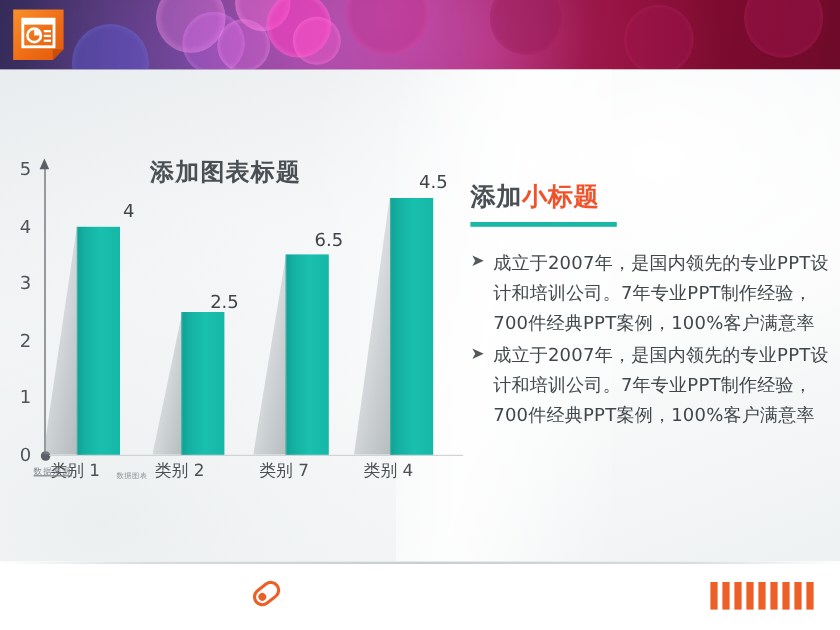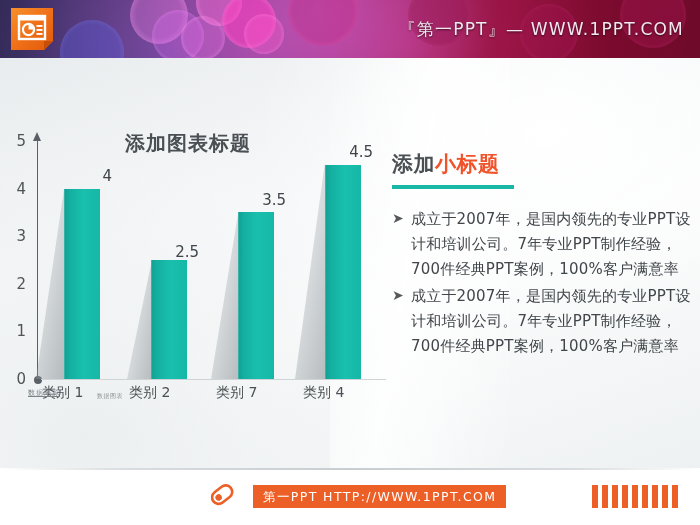--- a/index.html
+++ b/index.html
@@ -283,21 +283,20 @@
         <rect x="9" y="9" width="26" height="23" fill="none" stroke="#ffffff" stroke-width="2.4"></rect>
         <rect x="9" y="9" width="26" height="4.5" fill="#ffffff"></rect>
         <circle cx="18.5" cy="22.5" r="5.6" fill="none" stroke="#ffffff" stroke-width="2.2"></circle>
         <path d="M18.5 22.5 L18.5 16.9 A5.6 5.6 0 0 1 24.1 22.5 Z" fill="#ffffff"></path>
         <rect x="26.5" y="18" width="6" height="1.9" fill="#ffffff"></rect>
         <rect x="26.5" y="22" width="6" height="1.9" fill="#ffffff"></rect>
         <rect x="26.5" y="26" width="6" height="1.9" fill="#ffffff"></rect>
       </svg>
     </div>
 
-    <div class="header-title">『第一PPT』— WWW.1PPT.COM</div>
   </div>
 
   <div class="body-area"></div>
   <div class="sheen"></div>
 
   <div class="chart">
     <div class="chart-title">添加图表标题</div>
 
     <div class="y-axis-arrow"></div>
     <div class="y-axis-line"></div>
@@ -319,21 +318,21 @@
 
     <div class="bar-group" style="left:151px;">
       <div class="bar-shadow" style="left:-24px;width:32px;height:119px;clip-path:polygon(100% 0, 100% 100%, 0 100%, 78% 0);"></div>
       <div class="bar" style="height:119px;"></div>
       <div class="bar-value" style="left:-12px;bottom:118px;">2.5</div>
     </div>
 
     <div class="bar-group" style="left:238px;">
       <div class="bar-shadow" style="left:-27px;width:35px;height:166.6px;clip-path:polygon(100% 0, 100% 100%, 0 100%, 78% 0);"></div>
       <div class="bar" style="height:166.6px;"></div>
-      <div class="bar-value" style="left:-12px;bottom:170.2px;">3.5</div>
+      <div class="bar-value" style="left:-12px;bottom:170.2px;">6.5</div>
     </div>
 
     <div class="bar-group" style="left:325px;">
       <div class="bar-shadow" style="left:-30px;width:38px;height:214.2px;clip-path:polygon(100% 0, 100% 100%, 0 100%, 78% 0);"></div>
       <div class="bar" style="height:214.2px;"></div>
       <div class="bar-value" style="left:-12px;bottom:217.8px;">4.5</div>
     </div>
 
     <div class="x-label" style="left:42px;">类别 1</div>
     <div class="x-label" style="left:129px;">类别 2</div>
@@ -368,21 +367,20 @@
 
   <div class="pen-icon">
     <svg width="34" height="30" viewBox="0 0 34 30">
       <g transform="rotate(-38 17 15)">
         <rect x="6" y="5.5" width="22" height="13" rx="6.5" ry="6.5" fill="none" stroke="#ec5f26" stroke-width="2.6"></rect>
         <circle cx="12.5" cy="12" r="3.2" fill="#ec5f26"></circle>
       </g>
     </svg>
   </div>
 
-  <div class="footer-bar">第一PPT HTTP://WWW.1PPT.COM</div>
 
   <div class="stripes">
     <div class="stripe"></div>
     <div class="stripe"></div>
     <div class="stripe"></div>
     <div class="stripe"></div>
     <div class="stripe"></div>
     <div class="stripe"></div>
     <div class="stripe"></div>
     <div class="stripe"></div>

